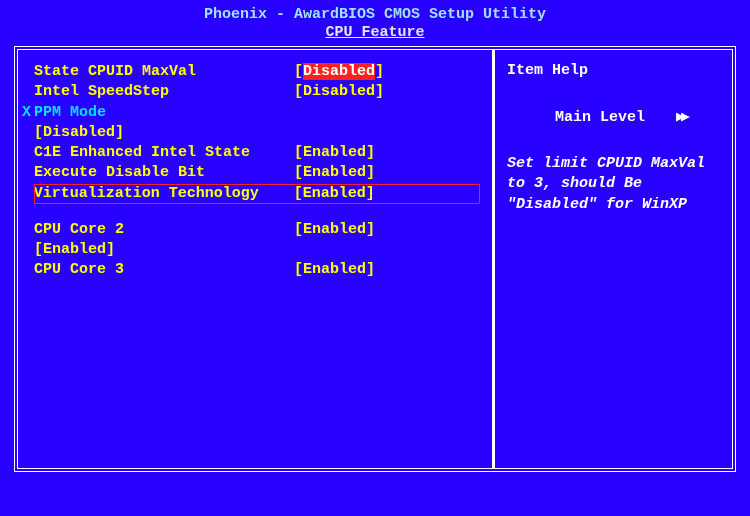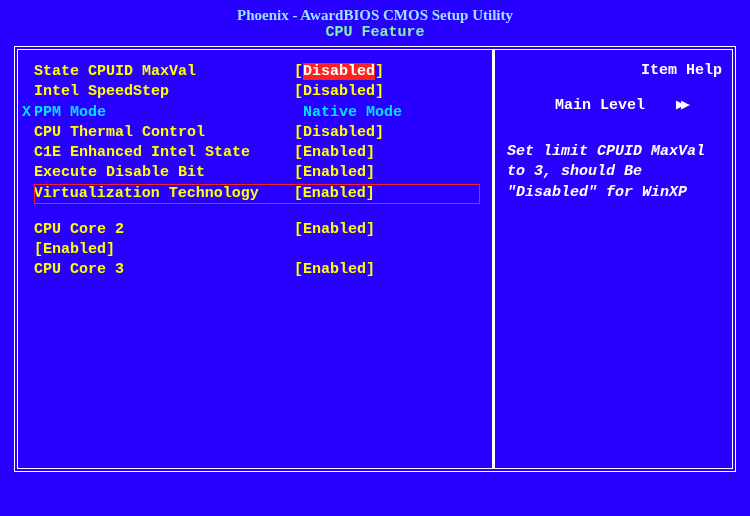--- a/index.html
+++ b/index.html
@@ -12,22 +12,22 @@
     font-weight: bold;
     width: 750px;
     height: 516px;
     overflow: hidden;
   }
   .header {
     text-align: center;
     padding: 6px 0 4px 0;
     line-height: 1.2;
   }
-  .header .title1 { color: #a0e0ff; font-family: Liberation Serif, serif; }
-  .header .title2 { color: #86efac; }
+  .header .title1 { color: #a0e0ff; }
+  .header .title2 { color: #e5e5e5; text-decoration: underline; }
   .main-box {
     border: 4px double #ffffff;
     margin: 0 14px;
     height: 418px;
     display: flex;
   }
   .settings-panel {
     flex: 1;
     padding: 12px 12px 0 12px;
     border-right: 3px solid #ffffff;
@@ -60,22 +60,22 @@
     width: 12px;
     margin-left: -8px;
   }
   .outline-red {
     outline: 1px solid #ff2020;
     outline-offset: -1px;
     display: inline-block;
   }
   .spacer { height: 16px; }
   .item-help-title {
-    text-align: right;
-    margin-bottom: 16px;
+    text-align: left;
+    margin-bottom: 28px;
   }
   .main-level {
     margin-bottom: 28px;
     padding-left: 48px;
   }
   .main-level .arrows {
     margin-left: 22px;
     letter-spacing: -4px;
   }
   .help-text {
@@ -107,25 +107,23 @@
           <span class="value"><span class="yellow">[</span><span class="redsel">Disabled</span><span class="yellow">]</span></span>
         </div>
         <div class="row">
           <span class="marker"> </span>
           <span class="label yellow">Intel SpeedStep</span>
           <span class="value"><span class="yellow">[</span><span class="yellow">Disabled</span><span class="yellow">]</span></span>
         </div>
         <div class="row">
           <span class="marker">X</span>
           <span class="label cyan">PPM Mode</span>
-          <span class="value"><span class="cyan"> Native Mode</span></span>
         </div>
         <div class="row">
           <span class="marker"> </span>
-          <span class="label yellow">CPU Thermal Control</span>
           <span class="value"><span class="yellow">[</span><span class="yellow">Disabled</span><span class="yellow">]</span></span>
         </div>
         <div class="row">
           <span class="marker"> </span>
           <span class="label yellow">C1E Enhanced Intel State</span>
           <span class="value"><span class="yellow">[</span><span class="yellow">Enabled</span><span class="yellow">]</span></span>
         </div>
         <div class="row">
           <span class="marker"> </span>
           <span class="label yellow">Execute Disable Bit</span>

